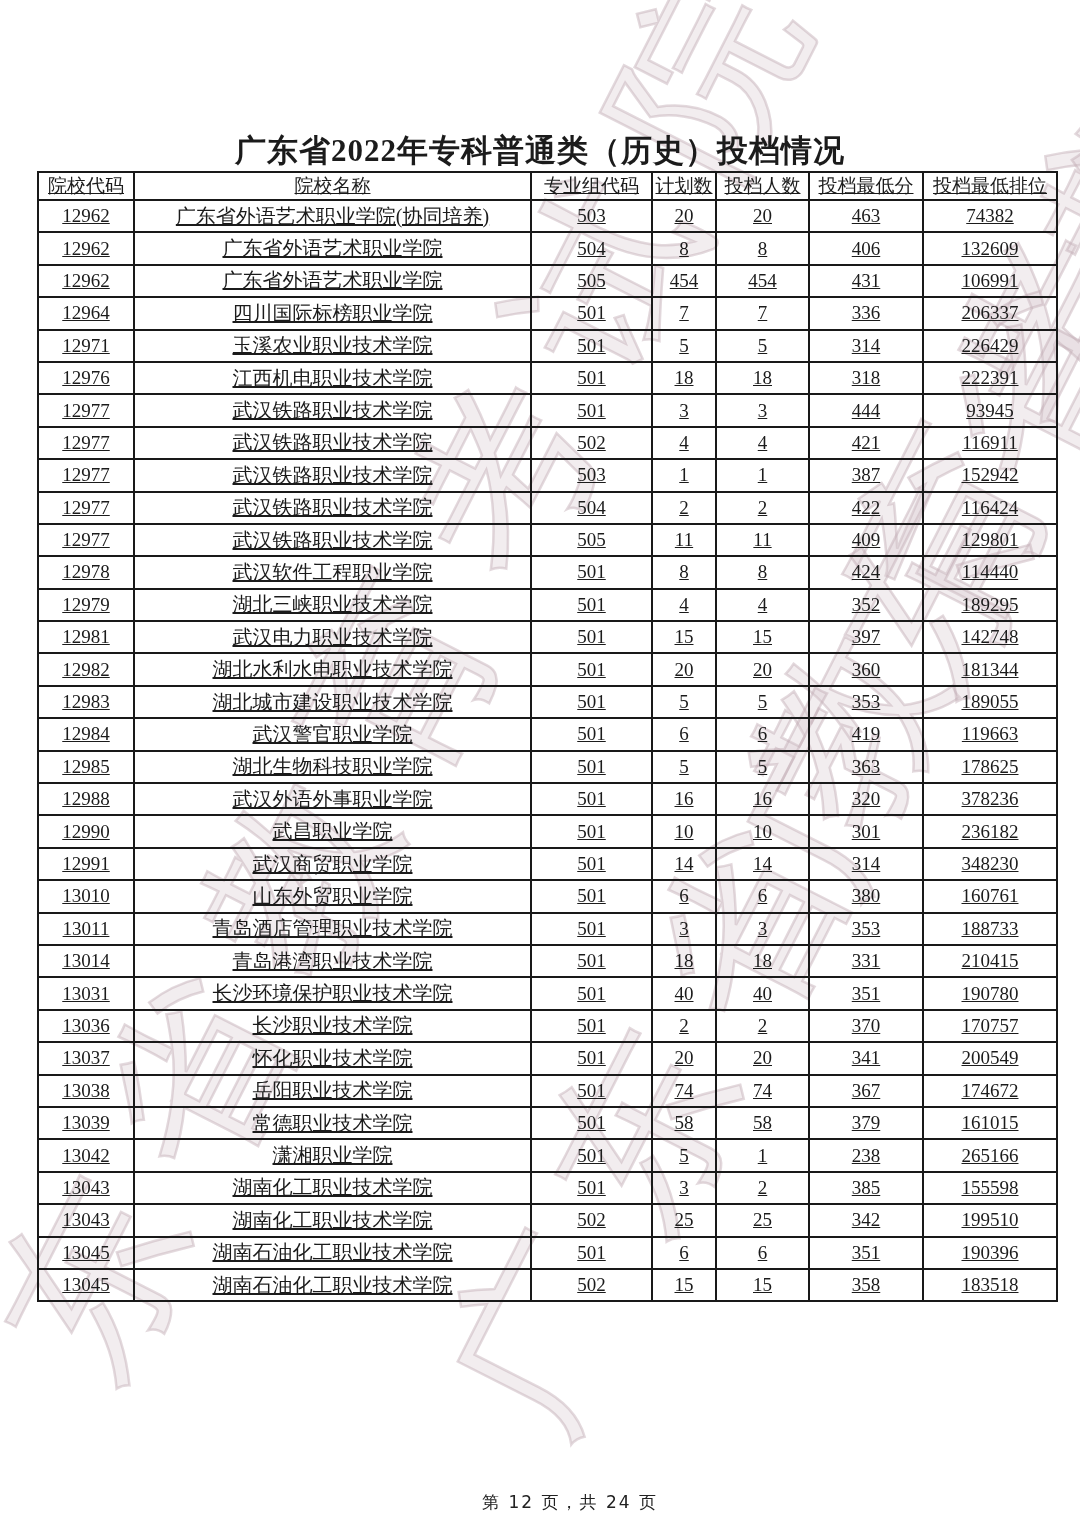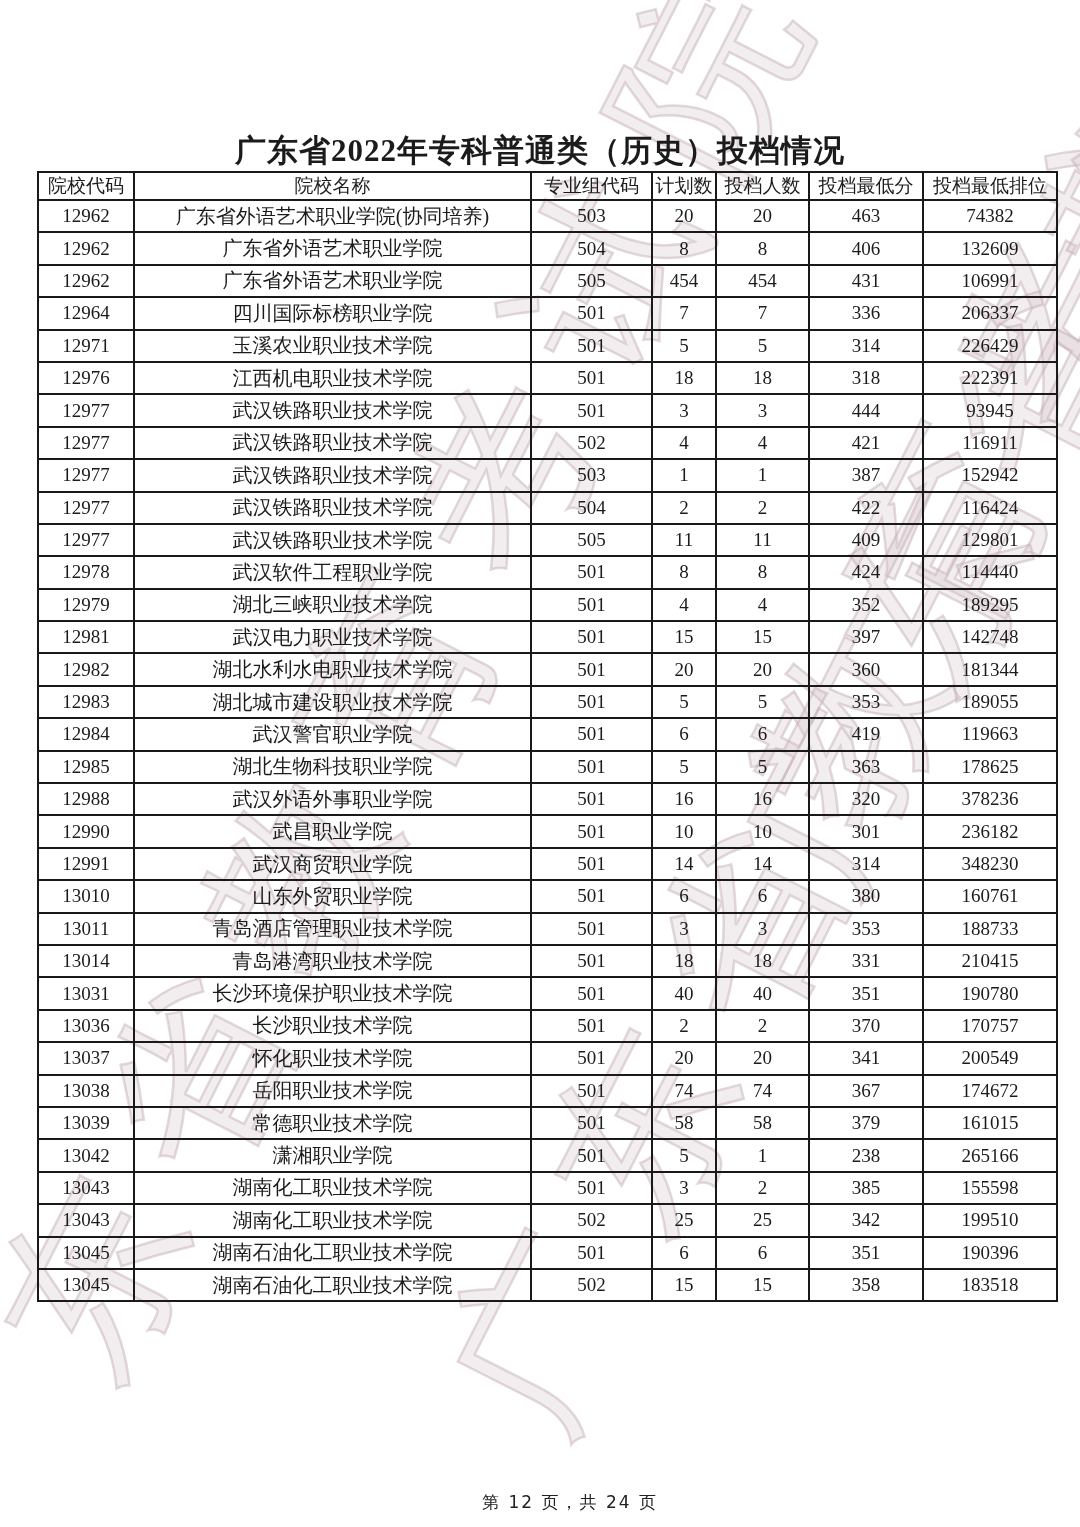--- a/index.html
+++ b/index.html
@@ -44,20 +44,21 @@
   
   .data-table {
     position: absolute;
     left: 37px;
     top: 171px;
     width: 1005px;
     border-collapse: collapse;
     table-layout: fixed;
     z-index: 2;
     background: transparent;
+    text-decoration: underline;
   }
   .data-table th, .data-table td {
     border: 2px solid #191919;
     text-align: center;
     vertical-align: middle;
     white-space: nowrap;
     overflow: hidden;
     padding: 0;
     background: transparent;
     font-weight: normal;

